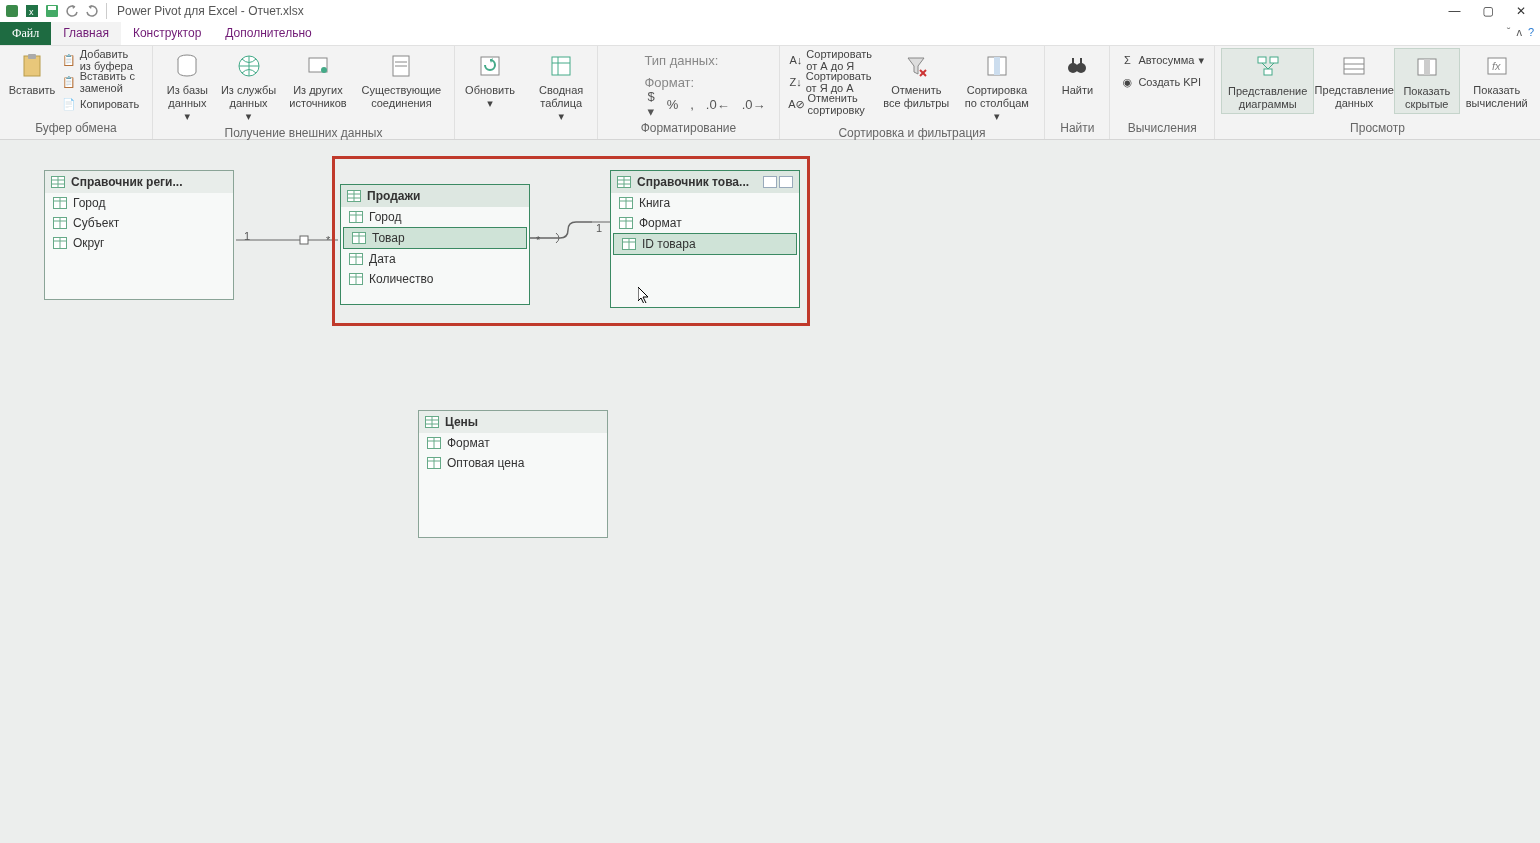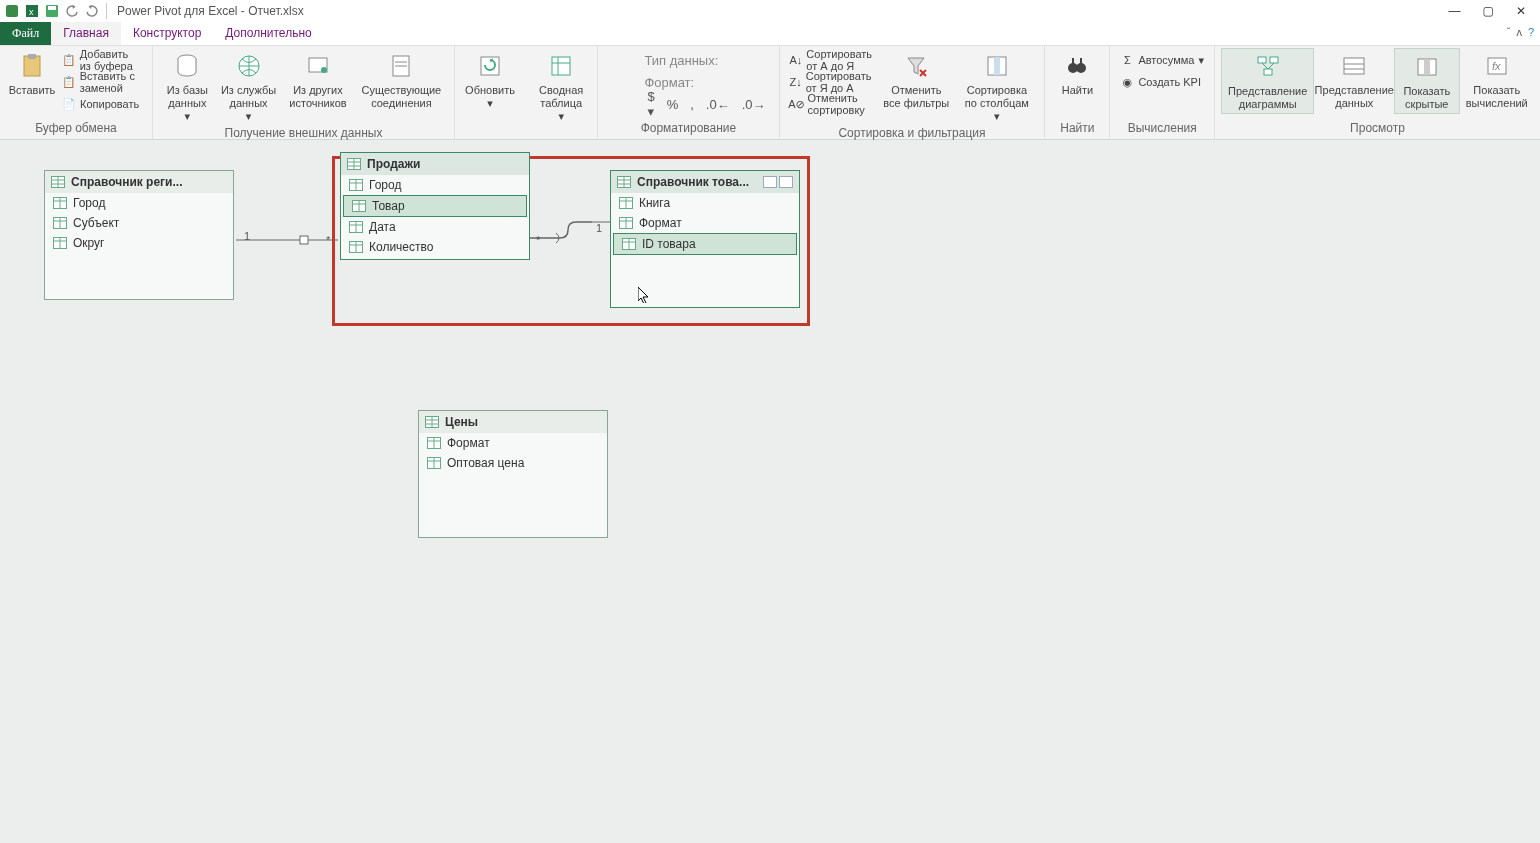--- a/index.html
+++ b/index.html
@@ -428,21 +428,21 @@
     <div class="field">
         <svg class="fi tblicon" width="14" height="12">
           <rect x="0.5" y="0.5" width="13" height="11"></rect>
           <line x1="0" y1="4" x2="14" y2="4"></line>
           <line x1="7" y1="0" x2="7" y2="12"></line>
         </svg>
         <span>Округ</span>
       </div>
   </div>
 
-  <div class="table-card sel" style="left:340px; top:12px; width:190px; height:108px;">
+  <div class="table-card sel" style="left:340px; top:44px; width:190px; height:121px;">
     <div class="table-header sel">
       <svg class="ti tblicon" width="14" height="12">
           <rect x="0.5" y="0.5" width="13" height="11"></rect>
           <line x1="0" y1="4" x2="14" y2="4"></line>
           <line x1="0" y1="8" x2="14" y2="8"></line>
           <line x1="7" y1="0" x2="7" y2="12"></line>
         </svg>
       <span class="title-text">Продажи</span>
     </div>
     <div class="field">

